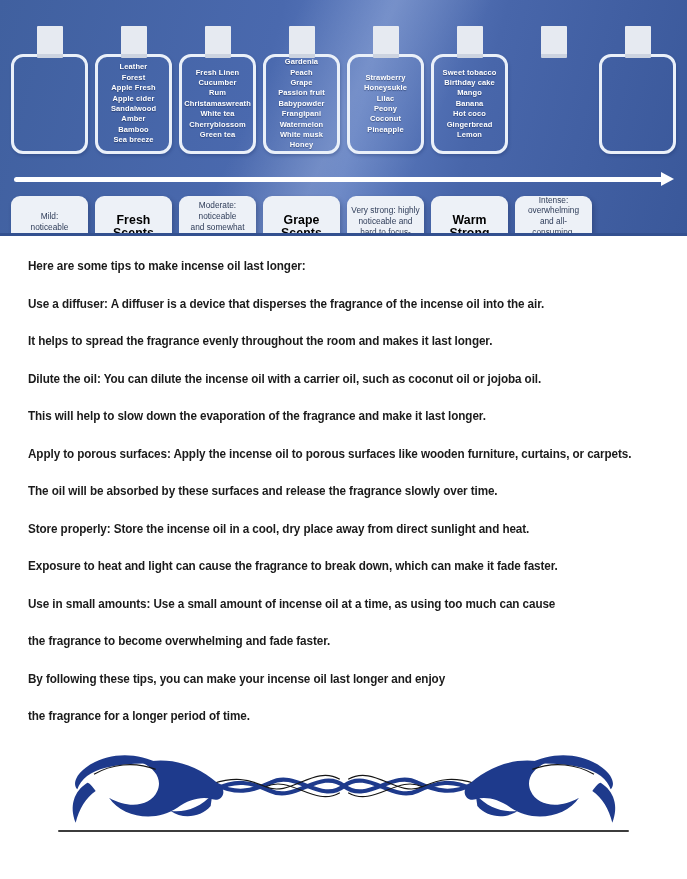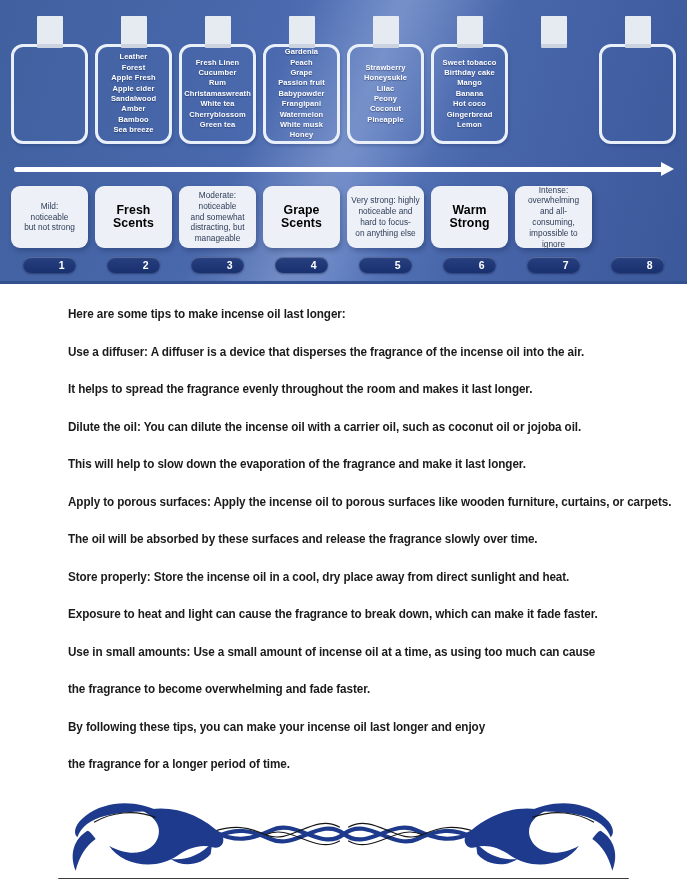--- a/index.html
+++ b/index.html
@@ -3,22 +3,22 @@
 <meta charset="utf-8">
 <style>
   html,body{margin:0;padding:0;}
   body{
     width:687px;height:879px;background:#ffffff;overflow:hidden;
     font-family:"Liberation Sans",sans-serif;
     -webkit-font-smoothing:antialiased;
   }
   
   .hero{
-    box-sizing:border-box;width:687px;height:284px;
-    padding:16px 11px 0 11px;
+    box-sizing:border-box;width:687px;height:236px;
+    padding:26px 11px 0 11px;
     border-bottom:3px solid #33508f;
     background-image:
       linear-gradient(115deg, rgba(255,255,255,0) 38%, rgba(255,255,255,.16) 50%, rgba(255,255,255,0) 62%),
       linear-gradient(105deg,#40609f 0%,#4a69ae 38%,#5d7cc0 52%,#4866aa 68%,#3a589a 100%);
     overflow:hidden;
   }
   .grid8{display:grid;grid-template-columns:repeat(8,1fr);gap:7px;}
   
   .bottle{display:flex;flex-direction:column;align-items:center;}
   .cap{
@@ -55,21 +55,21 @@
     box-sizing:border-box;height:16px;width:68%;margin:0 auto;border-radius:8px;
     background:linear-gradient(#27407f,#19306f);
     box-shadow:inset 0 1px 1px rgba(255,255,255,.25),0 1px 2px rgba(0,0,30,.4);
     display:flex;align-items:center;justify-content:flex-end;padding-right:11px;
     color:#ffffff;font-size:10.5px;font-weight:bold;
   }
   .scale-title{
     margin:5px 0 0 -5px;color:#16306e;font-weight:bold;font-size:15.5px;letter-spacing:.1px;
   }
   
-  .tips{padding:22px 3px 0 28px;margin-left:40px;}
+  .tips{padding:22px 3px 0 28px;}
   .tips p{
     margin:0 0 22.5px 0;font-size:13px;font-weight:bold;color:#1b1b1b;
     line-height:15px;letter-spacing:-0.1px;white-space:nowrap;
     transform:scaleX(0.90);transform-origin:left center;
   }
   
   .ornament{display:block;margin:2px auto 0 auto;}
   .bottom-line{height:2px;background:#3c3c3c;margin:4px 58px 0 58px;border-radius:1px;}
 </style>
 </head>

